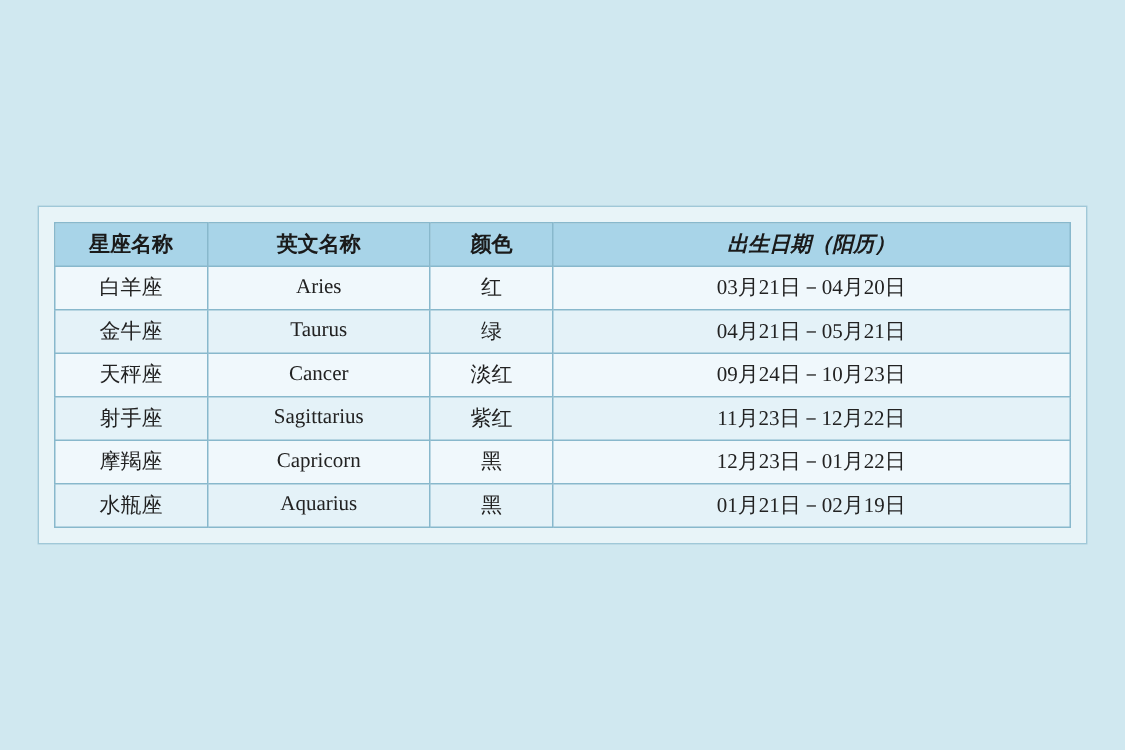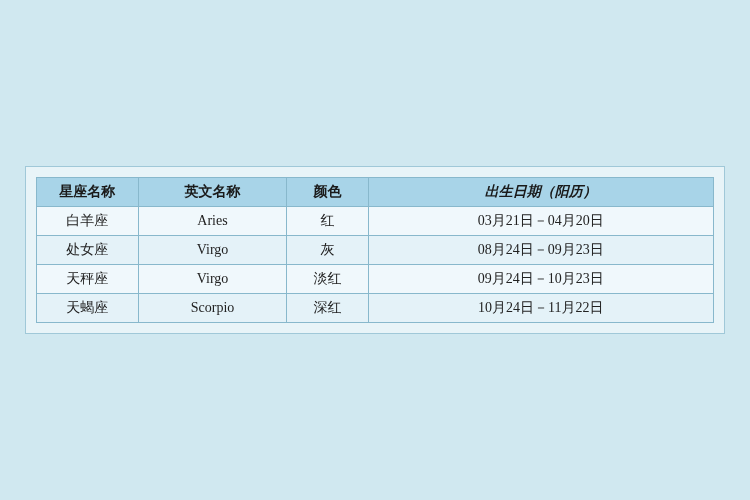--- a/index.html
+++ b/index.html
@@ -71,32 +71,44 @@
       </tr>
     </thead>
     <tbody id="table-body">
     <tr>
           <td>白羊座</td>
           <td>Aries</td>
           <td>红</td>
           <td>03月21日－04月20日</td>
         </tr>
         <tr>
-          <td>处女座</td>
-          <td>Virgo</td>
-          <td>灰</td>
-          <td>08月24日－09月23日</td>
+          <td>金牛座</td>
+          <td>Taurus</td>
+          <td>绿</td>
+          <td>04月21日－05月21日</td>
         </tr>
         <tr>
           <td>天秤座</td>
-          <td>Virgo</td>
+          <td>Cancer</td>
           <td>淡红</td>
           <td>09月24日－10月23日</td>
         </tr>
         <tr>
-          <td>天蝎座</td>
-          <td>Scorpio</td>
-          <td>深红</td>
-          <td>10月24日－11月22日</td>
+          <td>射手座</td>
+          <td>Sagittarius</td>
+          <td>紫红</td>
+          <td>11月23日－12月22日</td>
+        </tr>
+        <tr>
+          <td>摩羯座</td>
+          <td>Capricorn</td>
+          <td>黑</td>
+          <td>12月23日－01月22日</td>
+        </tr>
+        <tr>
+          <td>水瓶座</td>
+          <td>Aquarius</td>
+          <td>黑</td>
+          <td>01月21日－02月19日</td>
         </tr>
       </tbody>
   </table>
 </div>
 
 </body></html>

